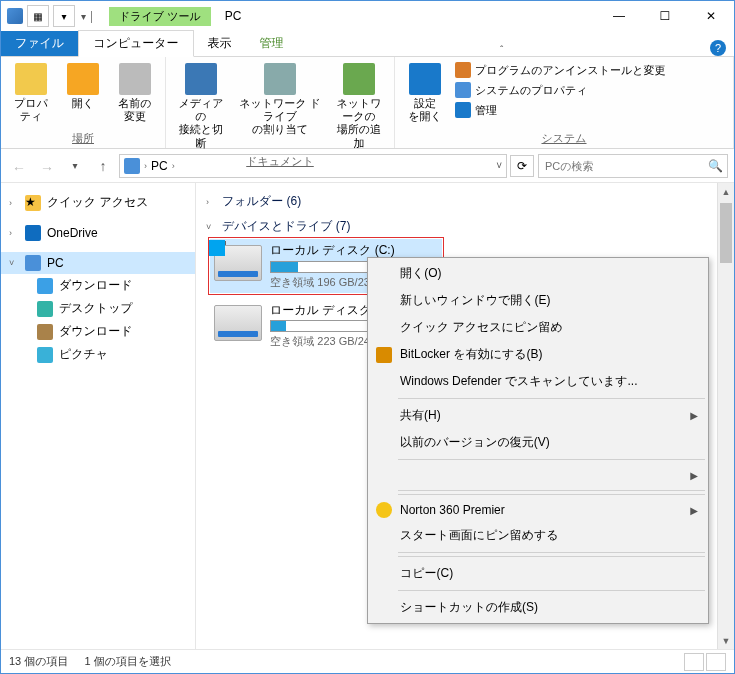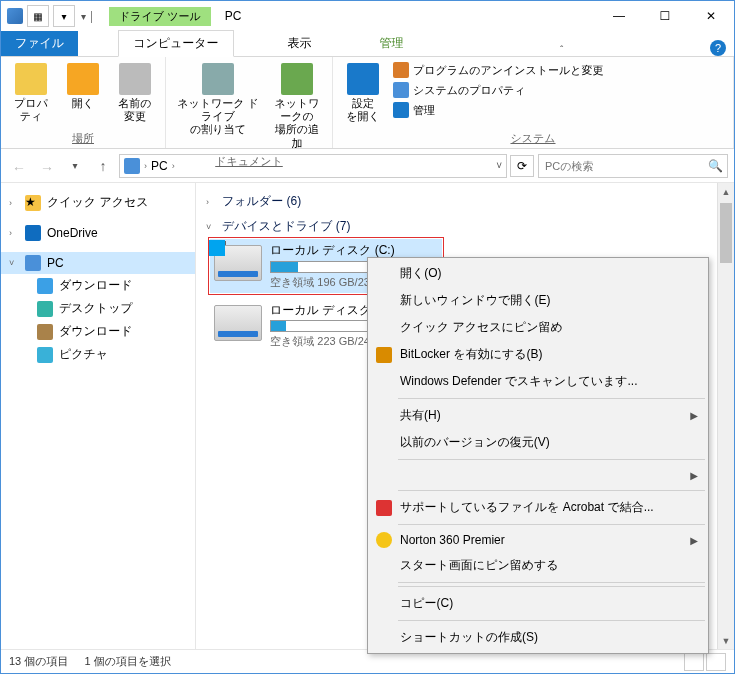--- a/index.html
+++ b/index.html
@@ -11,21 +11,21 @@
   .title-left { display: flex; align-items: center; gap: 4px; padding-left: 6px; }
   .sys-icon { width: 16px; height: 16px; background: linear-gradient(135deg,#4a90d9,#2e6eb5); border-radius: 2px; }
   .qat-btn { width: 22px; height: 22px; border: 1px solid #ccc; background: #fff; display: flex; align-items: center; justify-content: center; font-size: 10px; }
   .tool-tab { background: #9fe07f; padding: 2px 10px; font-size: 11px; margin-left: 8px; }
   .title-text { padding: 0 10px; font-size: 12px; }
   .spacer { flex: 1; }
   .winctl { display: flex; }
   .winctl div { width: 46px; height: 30px; display: flex; align-items: center; justify-content: center; font-size: 12px; }
 
   
-  .menutabs { height: 26px; display: flex; align-items: flex-end; border-bottom: 1px solid #d8d8d8; gap: 40px; }
+  .menutabs { height: 26px; display: flex; align-items: flex-end; border-bottom: 1px solid #d8d8d8; }
   .menutab { padding: 4px 14px; font-size: 12px; cursor: default; }
   .menutab.file { background: #1979ca; color: #fff; }
   .menutab.active { border: 1px solid #d8d8d8; border-bottom: 1px solid #fff; position: relative; top: 1px; background: #fff; }
   .menutab.green { color: #4a8a2a; }
   .help-icon { margin-left: auto; margin-right: 8px; width:16px; height:16px; background:#1979ca; color:#fff; border-radius:50%; font-size:11px; display:flex; align-items:center; justify-content:center; }
   .collapse-caret { margin-right: 4px; color:#555; font-size:10px; }
 
   
   .ribbon { height: 92px; background: #fefefe; border-bottom: 1px solid #d8d8d8; display: flex; }
   .ribbon-group { border-right: 1px solid #e6e6e6; display: flex; flex-direction: column; padding: 4px 6px 0 6px; }
@@ -140,20 +140,25 @@
           <span class="ic" style="background:#bbb"></span>
           <span style="white-space:pre-line">名前の
 変更</span>
         </div>
       </div>
       <div class="ribbon-group-label">場所</div>
     </div>
 
     <div class="ribbon-group">
       <div class="ribbon-items">
+        <div class="ribbon-btn">
+          <span class="ic" style="background:#3b78b5"></span>
+          <span style="white-space:pre-line">メディアの
+接続と切断</span>
+        </div>
         <div class="ribbon-btn" style="width:92px">
           <span class="ic" style="background:#8aa"></span>
           <span style="white-space:pre-line">ネットワーク ドライブ
 の割り当て</span>
         </div>
         <div class="ribbon-btn">
           <span class="ic" style="background:#6aa84f"></span>
           <span style="white-space:pre-line">ネットワークの
 場所の追加</span>
         </div>
@@ -322,24 +327,20 @@
       </div>
     <div class="cm-item">
         <span>以前のバージョンの復元(V)</span>
       </div>
     <div class="cm-sep"></div>
     <div class="cm-item">
         <span style="visibility:hidden">x</span>
         <span class="arrow">▶</span>
       </div>
     <div class="cm-sep"></div>
-    <div class="cm-item">
-      <span class="cmic" style="background:#d33"></span>
-      <span>サポートしているファイルを Acrobat で結合...</span>
-    </div>
     <div class="cm-sep"></div>
     <div class="cm-item">
       <span class="cmic" style="background:#f5c518;border-radius:50%"></span>
       <span>Norton 360 Premier</span>
       <span class="arrow">▶</span>
     </div>
     <div class="cm-item">
         <span>スタート画面にピン留めする</span>
       </div>
     <div class="cm-sep"></div>

